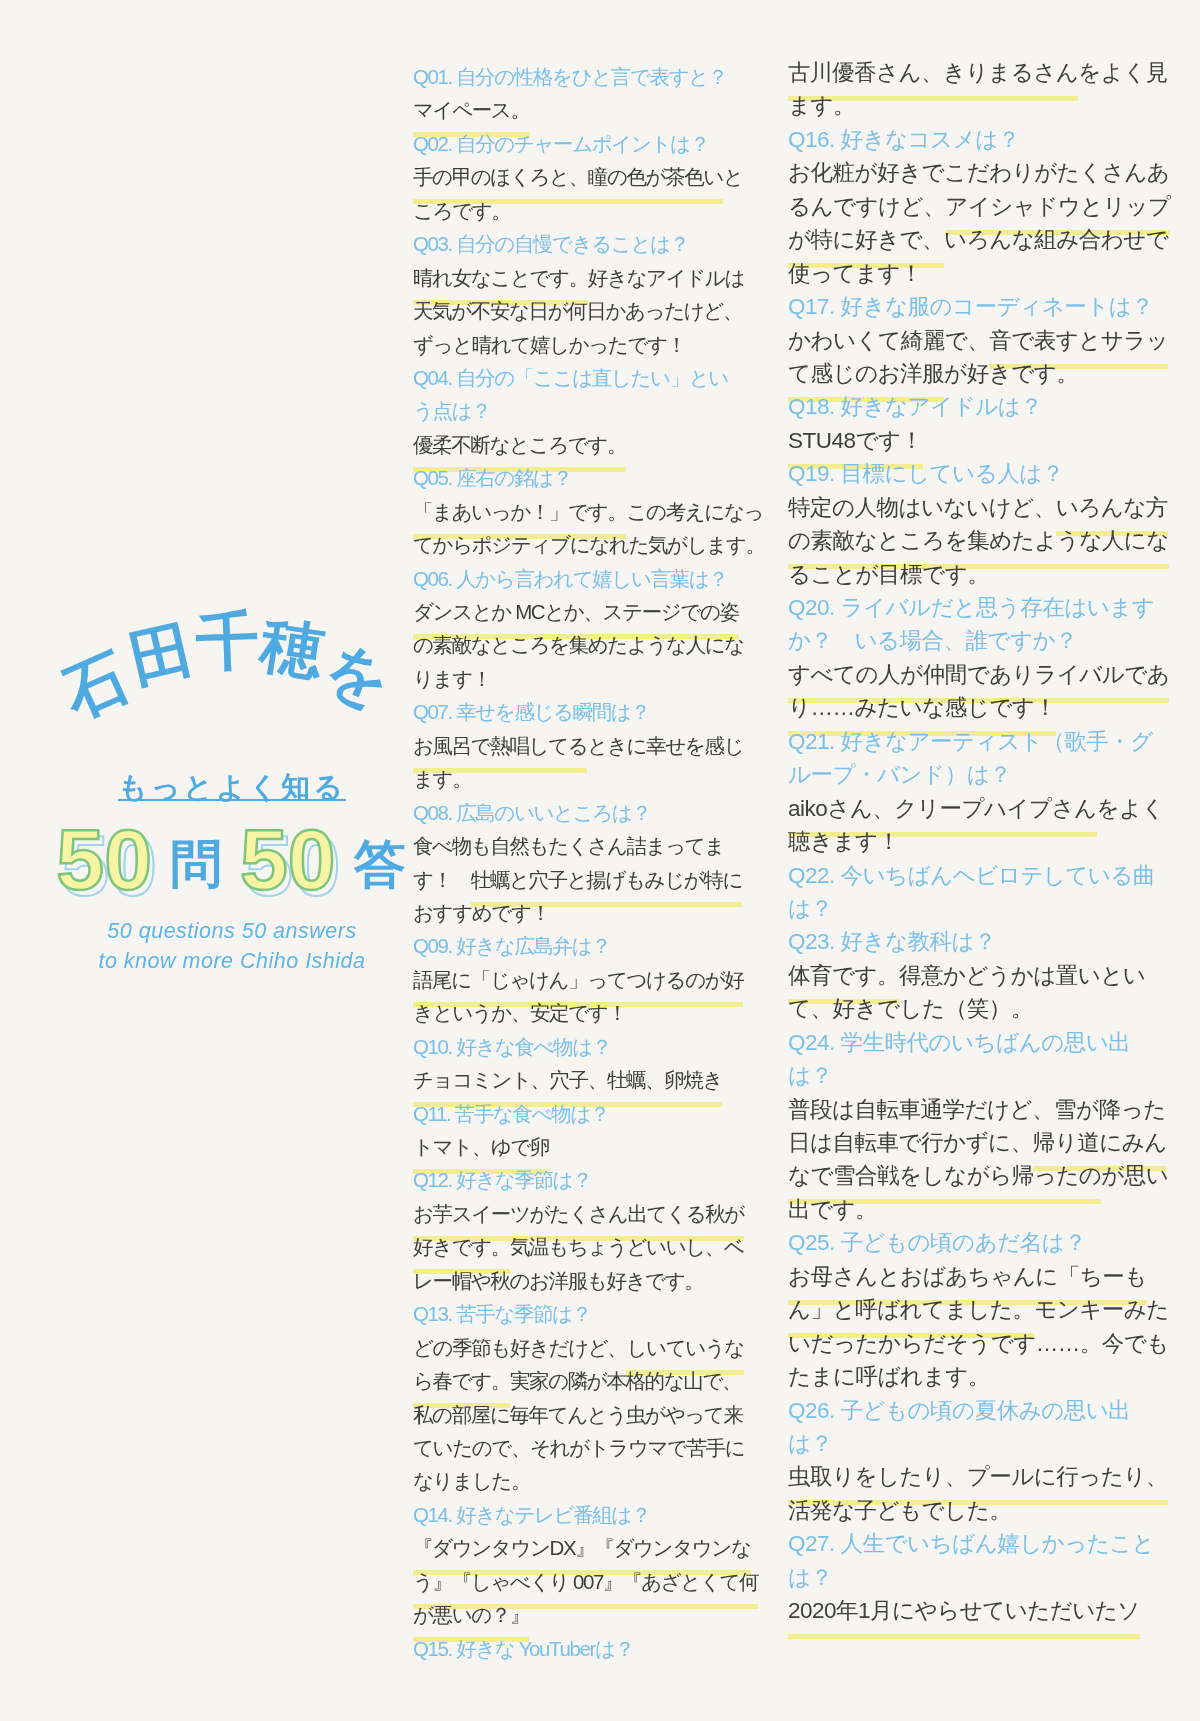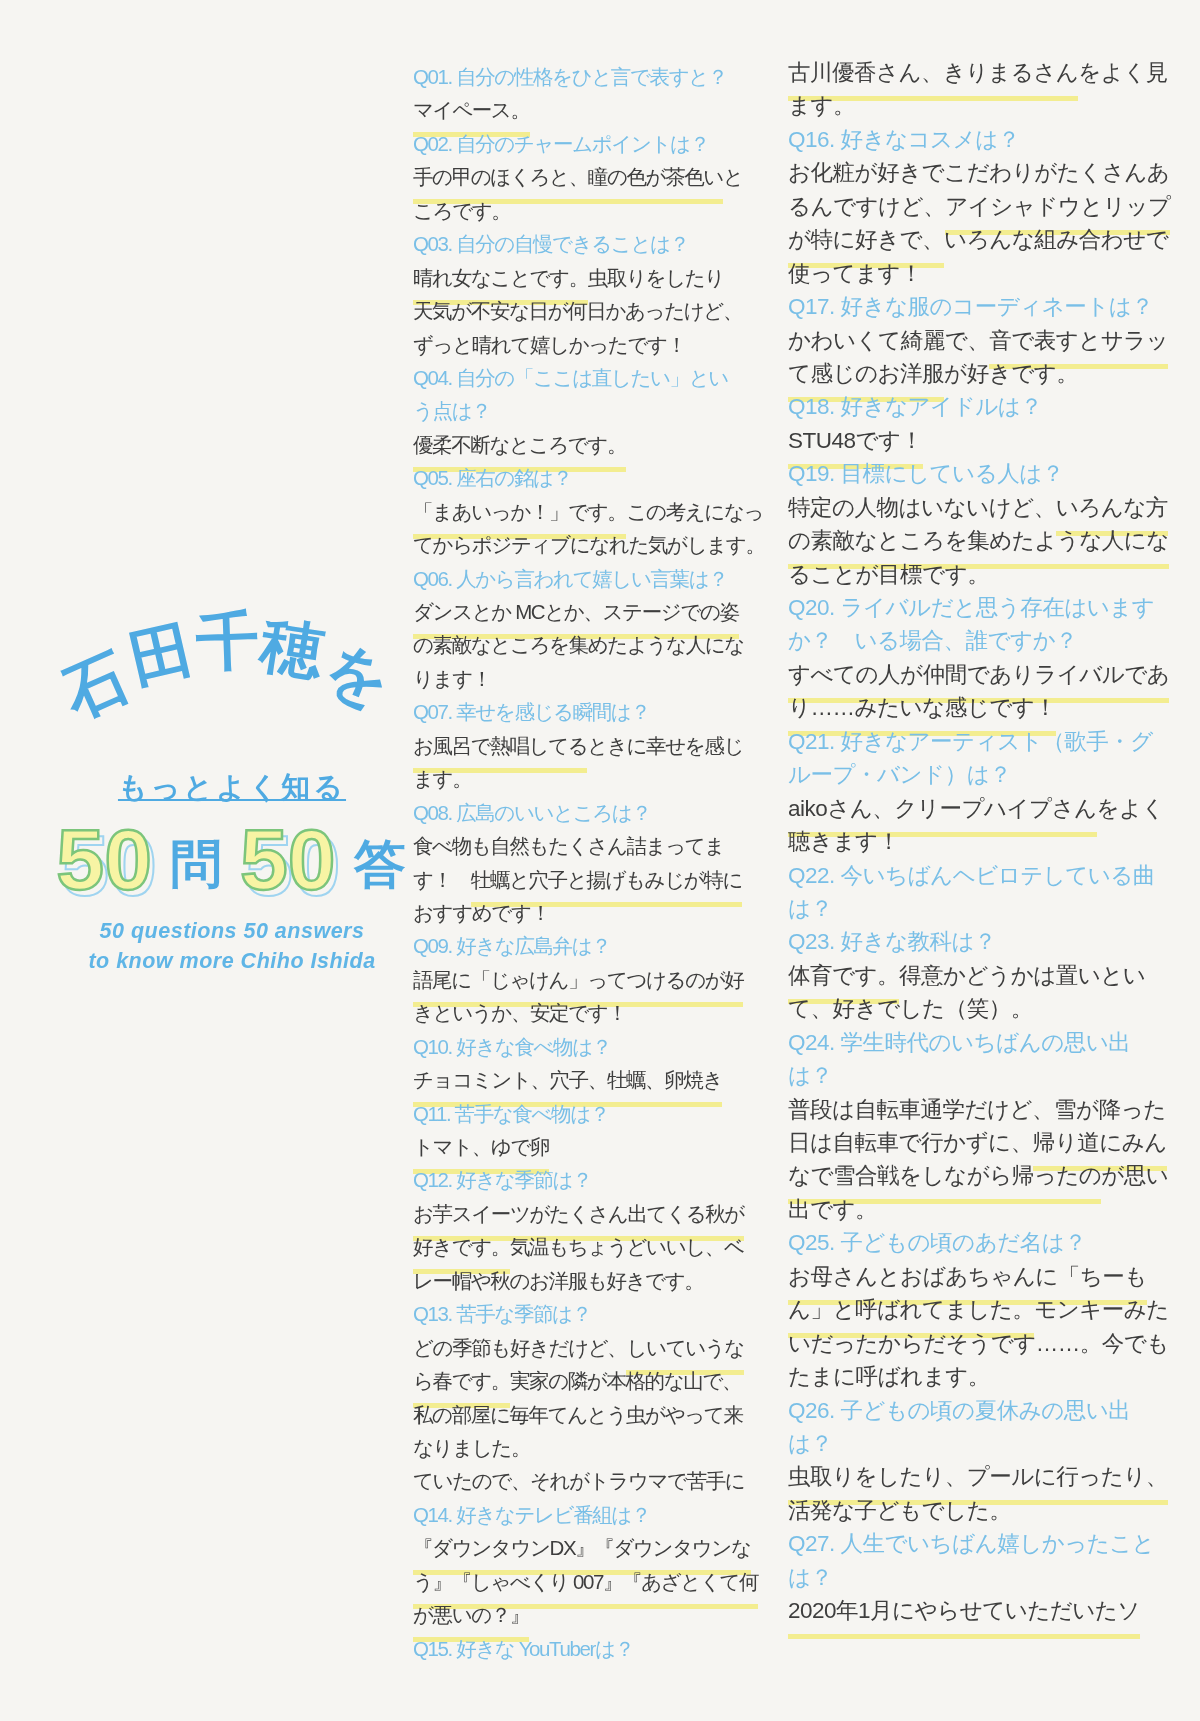--- a/index.html
+++ b/index.html
@@ -41,21 +41,21 @@
   }
   .logo-big .num::after{
     content:attr(data-t);position:absolute;left:5px;top:6px;z-index:-1;
     color:transparent;-webkit-text-stroke:2px #9fd4f0;
   }
   .logo-big .kanji{
     font-size:52px;font-weight:bold;line-height:1;margin:0 2px;
     color:var(--logoblue,#4faae2);transform:translateY(5px);
   }
   .logo-tag{
-    text-align:center;font-style:italic;font-weight:700;
+    text-align:center;font-style:italic;font-weight:400;
     color:var(--tagblue,#5fb5e6);font-size:21.5px;line-height:30px;margin-top:14px;
     letter-spacing:0.5px;
   }
 </style>
 </head>
 <body style="--bg: #f6f5f2; --qblue: #79bfe7; --ink: #3e3e3e; --hl: #f3ed90; --logoblue: #4faae2; --tagblue: #5fb5e6; --numfill: #f7f4a4; --numline: #7cc57b;">
 
 <div class="page">
 
   <aside class="logo">
@@ -79,21 +79,21 @@
     </div>
   </aside>
 
   <section class="col col1">
       <div class="line q"><span>Q01. 自分の性格をひと言で表すと？</span></div>
       <div class="line a"><span class="u">マイペース。</span></div>
       <div class="line q"><span>Q02. 自分のチャームポイントは？</span></div>
       <div class="line a"><span class="u">手の甲のほくろと、瞳の色が茶色い</span><span>と</span></div>
       <div class="line a"><span>ころです。</span></div>
       <div class="line q"><span>Q03. 自分の自慢できることは？</span></div>
-      <div class="line a"><span class="u">晴れ女なことです。</span><span>虫取りをしたり</span></div>
+      <div class="line a"><span class="u">晴れ女なことです。</span><span>好きなアイドルは</span></div>
       <div class="line a"><span>天気が不安な日が何日かあったけど、</span></div>
       <div class="line a"><span>ずっと晴れて嬉しかったです！</span></div>
       <div class="line q"><span>Q04. 自分の「ここは直したい」とい</span></div>
       <div class="line q"><span>う点は？</span></div>
       <div class="line a"><span class="u">優柔不断なところです。</span></div>
       <div class="line q"><span>Q05. 座右の銘は？</span></div>
       <div class="line a"><span class="u">「まあいっか！」です。</span><span>この考えになっ</span></div>
       <div class="line a"><span>てからポジティブになれた気がします。</span></div>
       <div class="line q"><span>Q06. 人から言われて嬉しい言葉は？</span></div>
       <div class="line a"><span class="u">ダンスとか MCとか、ステージでの姿</span></div>
@@ -114,22 +114,22 @@
       <div class="line q"><span>Q11. 苦手な食べ物は？</span></div>
       <div class="line a"><span class="u">トマト、ゆで卵</span></div>
       <div class="line q"><span>Q12. 好きな季節は？</span></div>
       <div class="line a"><span class="u">お芋スイーツがたくさん出てくる秋が</span></div>
       <div class="line a"><span class="u">好きです。</span><span>気温もちょうどいいし、ベ</span></div>
       <div class="line a"><span>レー帽や秋のお洋服も好きです。</span></div>
       <div class="line q"><span>Q13. 苦手な季節は？</span></div>
       <div class="line a"><span>どの季節も好きだけど、</span><span class="u">しいていうな</span></div>
       <div class="line a"><span class="u">ら春です。</span><span>実家の隣が本格的な山で、</span></div>
       <div class="line a"><span>私の部屋に毎年てんとう虫がやって来</span></div>
+      <div class="line a"><span>ていたので、それがトラウマで苦手に</span></div>
       <div class="line a"><span>なりました。</span></div>
-      <div class="line a"><span>ていたので、それがトラウマで苦手に</span></div>
       <div class="line q"><span>Q14. 好きなテレビ番組は？</span></div>
       <div class="line a"><span class="u">『ダウンタウンDX』『ダウンタウンな</span></div>
       <div class="line a"><span class="u">う』『しゃべくり 007』『あざとくて何</span></div>
       <div class="line a"><span class="u">が悪いの？』</span></div>
       <div class="line q"><span>Q15. 好きな YouTuberは？</span></div>
     </section>
   <section class="col col2">
       <div class="line a"><span class="u">古川優香さん、きりまるさん</span><span>をよく見</span></div>
       <div class="line a"><span>ます。</span></div>
       <div class="line q"><span>Q16. 好きなコスメは？</span></div>

